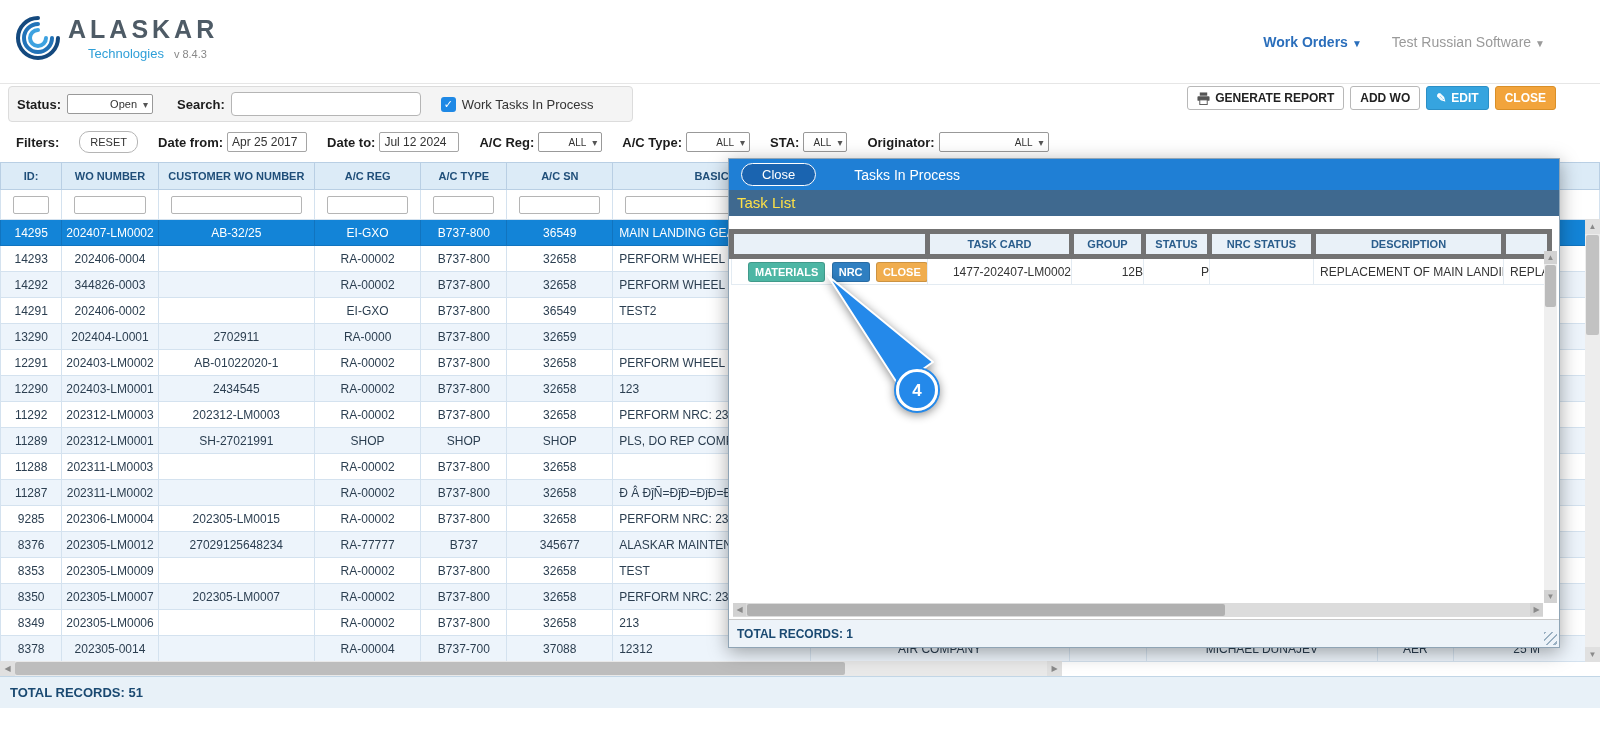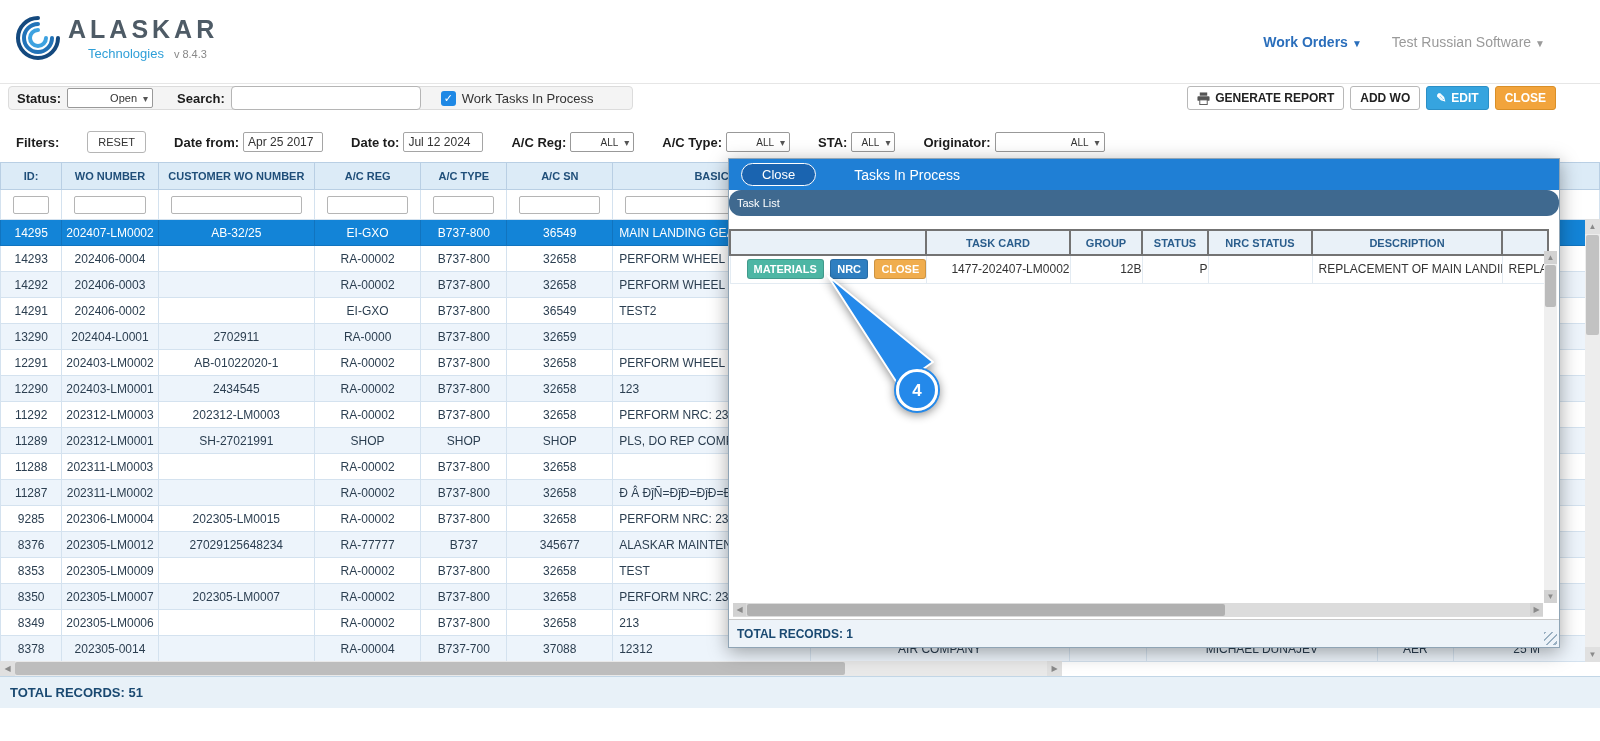--- a/index.html
+++ b/index.html
@@ -14,21 +14,21 @@
   .logo-title { font-size:25px; font-weight:bold; letter-spacing:4px; color:#4e5b66; line-height:30px; }
   .logo-sub-row { display:flex; align-items:baseline; gap:10px; margin-left:20px; margin-top:2px;}
   .logo-subtitle { font-size:13px; color:#2f9fd8; }
   .logo-version { font-size:11px; color:#888; }
   .nav { position:absolute; right:55px; top:34px; display:flex; gap:30px; align-items:center; font-size:14px; }
   .nav-wo { color:#2a6ebb; font-weight:bold; cursor:pointer; }
   .nav-user { color:#9a9a9a; cursor:pointer; }
   .caret { font-size:10px; margin-left:4px; }
 
   
-  .toolbar-panel { position:absolute; left:8px; top:86px; width:625px; height:24px;
+  .toolbar-panel { position:absolute; left:8px; top:86px; width:625px; height:36px;
     background:#f4f4f4; border:1px solid #dcdcdc; border-radius:4px;
     display:flex; align-items:center; padding-left:8px; font-size:13px; }
   .lbl { font-weight:bold; color:#1c1c1c; }
   .fake-select { display:inline-flex; align-items:center; justify-content:flex-end;
     background:#fff; border:1px solid #999; border-radius:2px; height:20px; padding:0 4px;
     font-size:11px; color:#333; cursor:pointer; }
   .fake-select .caret{ color:#555; margin-left:6px; }
   .search-input { width:190px; height:24px; border:1px solid #b5b5b5; border-radius:4px; padding:0 6px; font-size:12px; }
   .cb { display:inline-block; width:15px; height:15px; background:#1e88e5; border-radius:3px;
     color:#fff; font-size:11px; line-height:15px; text-align:center; cursor:pointer; }
@@ -36,21 +36,21 @@
   .top-buttons { position:absolute; right:44px; top:86px; display:flex; gap:6px; }
   .btn { display:inline-flex; align-items:center; gap:5px; height:24px; padding:0 9px;
     font-size:12px; font-weight:600; border-radius:3px; cursor:pointer;
     background:#fff; border:1px solid #b8b8b8; color:#222; white-space:nowrap; }
   .btn-edit { background:#36a4df; border-color:#2b8fc6; color:#fff; }
   .btn-close-top { background:#f2a43c; border-color:#d98f28; color:#fff; }
 
   
   .filters-row { position:absolute; left:0; top:126px; width:1600px; height:32px;
     display:flex; align-items:center; padding-left:16px; font-size:13px; gap:0; }
-  .filters-row .sp { margin-left:28px; }
+  .filters-row .sp { margin-left:20px;border-radius:10px; }
   .btn-reset { height:22px; padding:0 10px; font-size:11px; background:#fff; border:1px solid #b5b5b5;
     border-radius:3px; color:#333; cursor:pointer; }
   .date-input { width:80px; height:20px; border:1px solid #a5a5a5; border-radius:2px; padding:0 4px; font-size:12px; color:#333; }
 
   
   .wo-table { position:absolute; left:0; top:162px; border-collapse:collapse; table-layout:fixed;
     font-size:12px; color:#2b3e50; }
   .wo-table th { height:27px; background:#dcebf7; color:#1f4e79; font-size:11px; font-weight:bold;
     border:1px solid #b9cfe4; white-space:nowrap; overflow:hidden; cursor:pointer; }
   .wo-table td { height:26px; border:1px solid #d4e2ef; text-align:center; white-space:nowrap;
@@ -74,25 +74,25 @@
     border-top:1px solid #c2d6e6; font-size:13px; font-weight:bold; color:#1a4971;
     display:flex; align-items:center; padding-left:10px; }
 
   
   .popup { position:absolute; left:728px; top:158px; width:832px; height:490px; background:#fff;
     border:1px solid #8fa4b5; box-shadow:0 4px 18px rgba(0,0,0,.35); z-index:20; }
   .popup-hdr { height:31px; background:#1f7fd5; display:flex; align-items:center; }
   .popup-close { margin-left:12px; background:#1a64b0; border:1px solid #fff; border-radius:13px;
     color:#fff; font-size:13px; padding:3px 20px; cursor:pointer; }
   .popup-title { margin-left:38px; color:#fff; font-size:14px; }
-  .popup-section { height:26px; background:#3f698f; color:#ffffff; font-size:11px; line-height:26px; padding-left:8px;border-radius:12px; }
+  .popup-section { height:26px; background:#3f698f; color:#fde047; font-size:15px; line-height:26px; padding-left:8px; }
 
   .task-table { margin-top:13px; width:818px; border-collapse:collapse; table-layout:fixed; font-size:12px; color:#333; }
   .task-table th { height:25px; background:#e9f1f8; color:#2a5d8c; font-size:11px; font-weight:bold;
-    border:2px solid #737373; white-space:nowrap; overflow:hidden; }
+    border:5px solid #737373; white-space:nowrap; overflow:hidden; }
   .task-table td { height:28px; border:1px solid #e3ebf2; text-align:right; white-space:nowrap; overflow:hidden; }
   .task-table td.left { text-align:left; padding-left:6px; }
   .task-table td.actions { text-align:left; padding-left:16px; }
   .pbtn { color:#fff; font-size:11px; font-weight:bold; padding:3px 6px; border-radius:3px;
     border:1px solid rgba(0,0,0,.15); margin-right:3px; cursor:pointer; }
   .pbtn.materials { background:#4db6a4; }
   .pbtn.nrc { background:#2f7fc1; }
   .pbtn.closeb { background:#f0ad4e; }
 
   .popup-vscroll { position:absolute; right:2px; top:92px; width:13px; height:352px; background:#efefef; }
@@ -281,21 +281,21 @@
           <td>32658</td>
           <td class="left">PERFORM WHEEL R</td>
           <td></td>
           <td></td>
           <td></td>
           <td></td>
           <td></td>
         </tr>
         <tr>
           <td>14292</td>
-          <td>202406-0003</td>
+          <td>344826-0003</td>
           <td></td>
           <td>RA-00002</td>
           <td>B737-800</td>
           <td>32658</td>
           <td class="left">PERFORM WHEEL R</td>
           <td></td>
           <td></td>
           <td></td>
           <td></td>
           <td></td>

